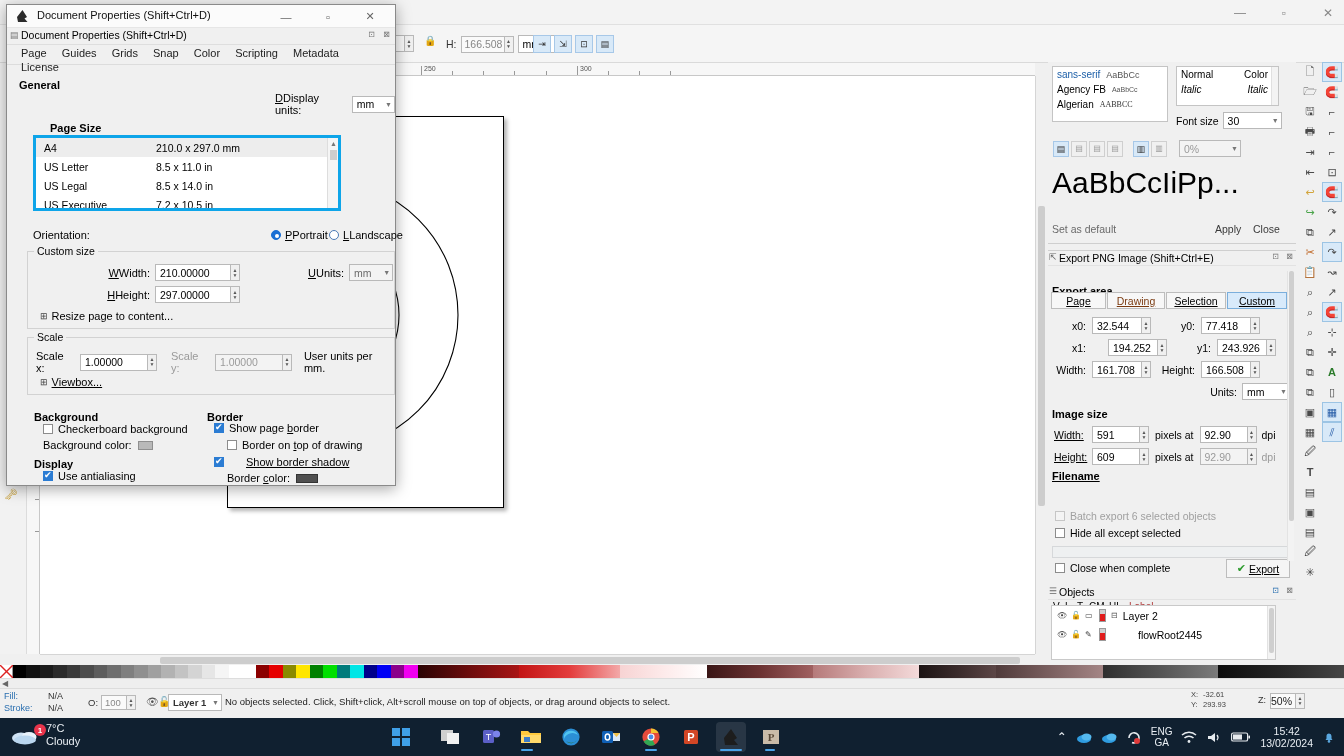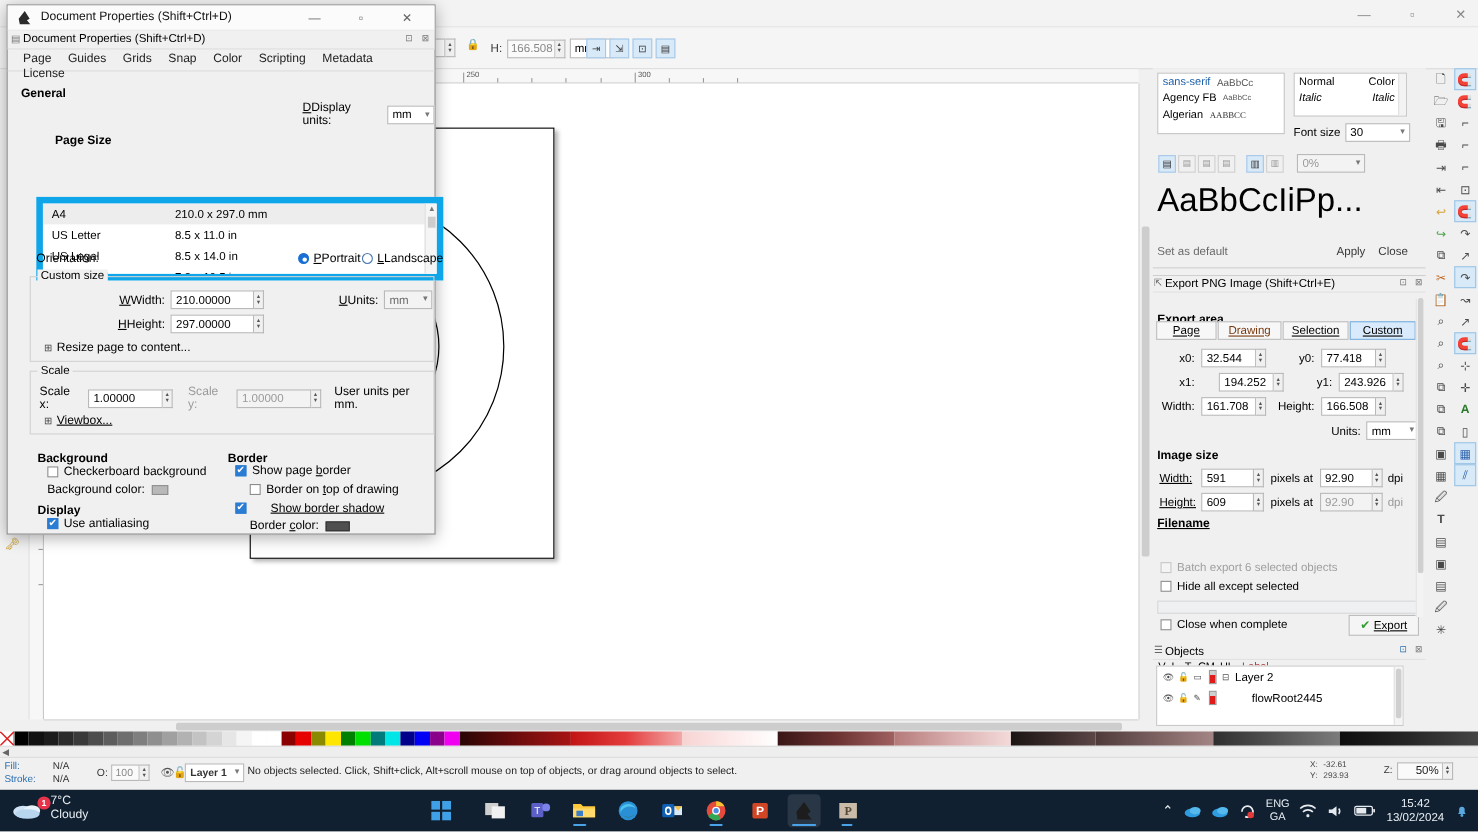--- a/index.html
+++ b/index.html
@@ -66,21 +66,21 @@
   #dp-tabs { position:relative; height:20px; border-bottom:1px solid #dcdcdc; padding-left:8px; }
   .dp-tab { display:inline-block; font-size:11px; color:#222; padding:2px 6px 0 6px; }
   .sec-head { font-weight:bold; font-size:11px; margin:4px 0 2px 6px; }
   .fieldlbl { font-size:11px; }
   .txtin { border:1px solid #b9b9b9; background:#fff; height:17px; padding:0 4px; font-size:10.5px; display:flex; align-items:center; }
   .txtin.dis { background:#f3f3f3; color:#9a9a9a; }
   .groupbox { border:1px solid #d2d2d2; position:absolute; }
   .grouplbl { position:absolute; background:#f0f0f0; padding:0 3px; font-size:10.5px; top:-7px; left:6px; }
 
   
-  #pagesize-list { position:absolute; left:26px; top:130px; width:370px; height:76px; background:#fff; border:6px solid #0ea5e9; overflow:hidden;margin-top:44px; }
+  #pagesize-list { position:absolute; left:26px; top:130px; width:308px; height:76px; background:#fff; border:3px solid #0ea5e9; overflow:hidden; }
   .ps-row { height:19px; display:flex; align-items:center; font-size:10.5px; }
   .ps-row.sel { background:#ededed; }
   .ps-name { width:120px; padding-left:8px; }
   #pagesize-scroll { position:absolute; right:0; top:0; width:11px; height:100%; background:#f5f5f5; border-left:1px solid #ddd; }
 
   .radio { width:10px; height:10px; border:1px solid #4a79b5; border-radius:50%; display:inline-block; position:relative; background:#fff; vertical-align:-1px; }
   .radio.on { background:#1a6fd4; border-color:#1a6fd4; }
   .radio.on::after { content:''; position:absolute; left:3px; top:3px; width:4px; height:4px; background:#fff; border-radius:50%; }
   .chk { width:10px; height:10px; border:1px solid #8c8c8c; display:inline-block; background:#fff; vertical-align:-1px; position:relative; }
   .chk.on { background:#2b7cd3; border-color:#2b7cd3; }
@@ -328,21 +328,21 @@
 
     <div style="position:absolute;left:225px;top:7px;font-size:9.5px;color:#222;width:960px;overflow:hidden;white-space:nowrap;">No objects selected. Click, Shift+click, Alt+scroll mouse on top of objects, or drag around objects to select.</div>
 
     <div style="position:absolute;left:1191px;top:1px;font-size:7.5px;color:#444;">X:</div>
     <div style="position:absolute;left:1203px;top:1px;font-size:7.5px;color:#444;">-32.61</div>
     <div style="position:absolute;left:1191px;top:11px;font-size:7.5px;color:#444;">Y:</div>
     <div style="position:absolute;left:1203px;top:11px;font-size:7.5px;color:#444;">293.93</div>
 
     <div style="position:absolute;left:1258px;top:6px;font-size:9px;color:#333;">Z:</div>
     <div style="position:absolute;left:1270px;top:4px;display:flex;align-items:center;">
-      <div class="numbox" style="width:42px;height:16px;color:#222;justify-content:flex-end;">50%</div>
+      <div class="numbox" style="width:26px;height:16px;color:#222;justify-content:flex-end;">50%</div>
       <div class="spin" style="height:16px;">
           <span>▲</span>
           <span>▼</span>
         </div>
     </div>
   </div>
 </div>
 
 <div id="font-panel">
   <div class="fontlist" style="left:4px; top:4px; width:116px; height:56px;">

